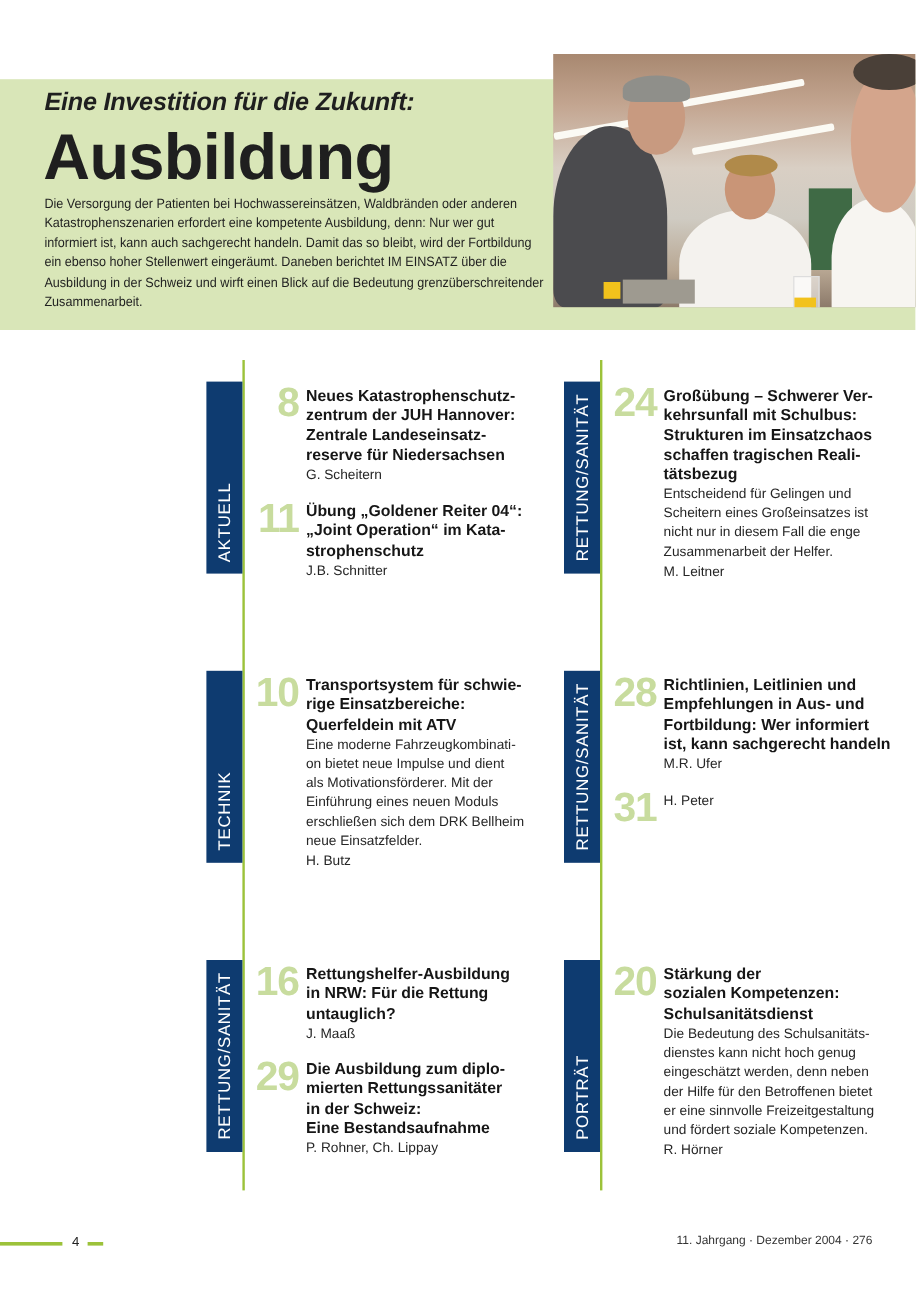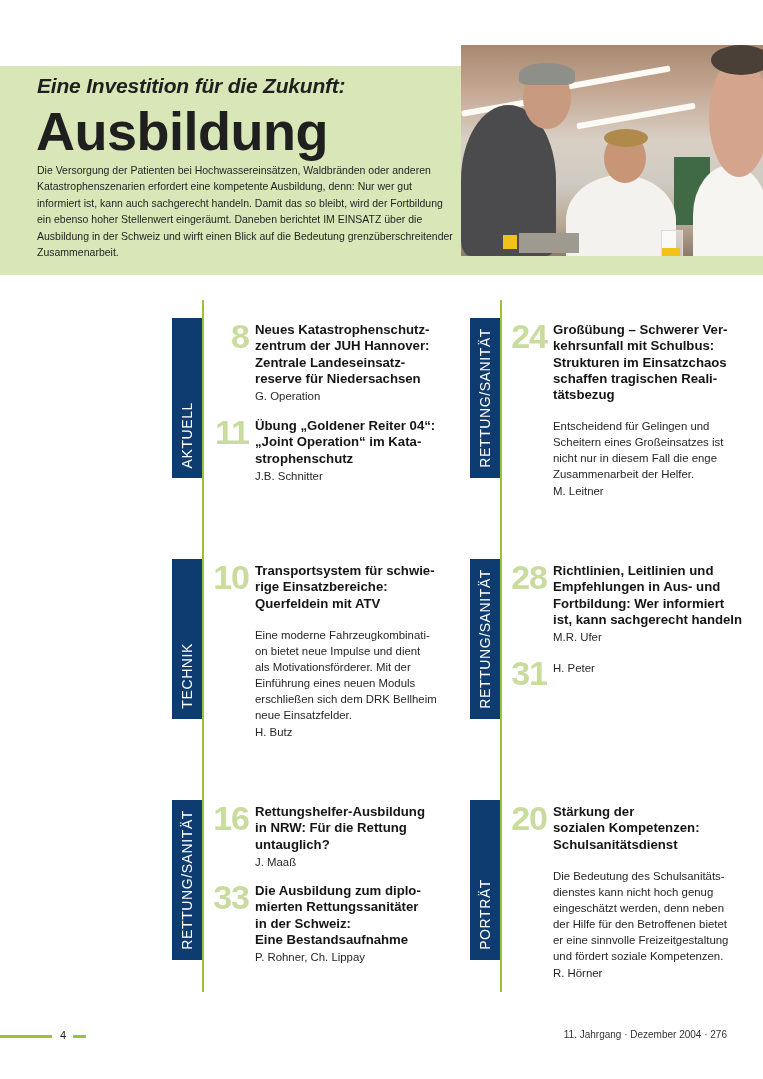--- a/index.html
+++ b/index.html
@@ -56,21 +56,21 @@
     position:absolute; right:100%; margin-right:6px; top:-4px;
     font-size:34px; font-weight:bold; color:#c8dc9e; line-height:36px;
     letter-spacing:-1px;
   }
   .etitle {
     font-size:13.2px; font-weight:bold; line-height:16.3px; color:#161616;
     white-space:pre-line;
   }
   .edesc {
     font-size:11.4px; line-height:16px; color:#262626; white-space:pre-line;
-    margin-top:15px;
+    margin-top:1px;
   }
   .eauthor { font-size:11.4px; line-height:16px; color:#262626; margin-top:1px; }
 
   .footer-bar1 { position:absolute; left:0; top:1035px; width:52px; height:3px; background:#9cc23a; }
   .footer-num  { position:absolute; left:60px; top:1029px; font-size:11px; color:#222; }
   .footer-bar2 { position:absolute; left:73px; top:1035px; width:13px; height:3px; background:#9cc23a; }
   .footer-brand{ position:absolute; left:90px; top:1084px; font-size:11px; color:#222; }
   .footer-right{ position:absolute; right:36px; top:1029px; font-size:10px; color:#333; }
 </style>
 </head>
@@ -106,21 +106,21 @@
 
 <div class="cat" style="left:172px;top:318px;height:160px;">
   <span>AKTUELL</span>
 </div>
 <div class="entry" style="left:255px;top:322px;width:190px;">
   <div class="num">8</div>
   <div class="etitle">Neues Katastrophenschutz-
 zentrum der JUH Hannover:
 Zentrale Landeseinsatz-
 reserve für Niedersachsen</div>
-  <div class="eauthor">G. Operation</div>
+  <div class="eauthor">G. Scheitern</div>
 </div>
 <div class="entry" style="left:255px;top:418px;width:190px;">
   <div class="num">11</div>
   <div class="etitle">Übung „Goldener Reiter 04“:
 „Joint Operation“ im Kata-
 strophenschutz</div>
   <div class="eauthor">J.B. Schnitter</div>
 </div>
 
 <div class="cat" style="left:470px;top:318px;height:160px;">
@@ -177,21 +177,21 @@
   <span>RETTUNG/SANITÄT</span>
 </div>
 <div class="entry" style="left:255px;top:804px;width:190px;">
   <div class="num">16</div>
   <div class="etitle">Rettungshelfer-Ausbildung
 in NRW: Für die Rettung
 untauglich?</div>
   <div class="eauthor">J. Maaß</div>
 </div>
 <div class="entry" style="left:255px;top:883px;width:190px;">
-  <div class="num">33</div>
+  <div class="num">29</div>
   <div class="etitle">Die Ausbildung zum diplo-
 mierten Rettungssanitäter
 in der Schweiz:
 Eine Bestandsaufnahme</div>
   <div class="eauthor">P. Rohner, Ch. Lippay</div>
 </div>
 
 <div class="cat" style="left:470px;top:800px;height:160px;">
   <span>PORTRÄT</span>
 </div>

